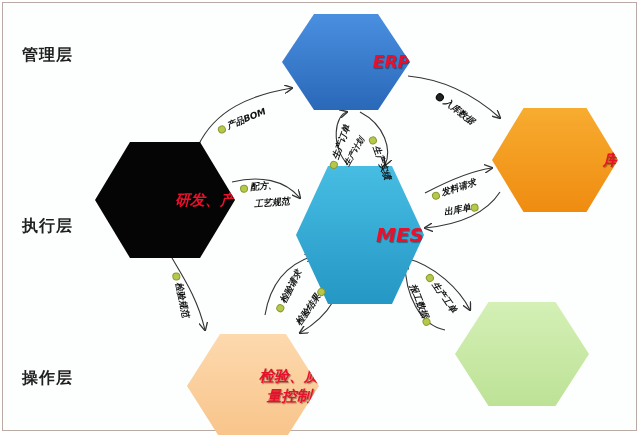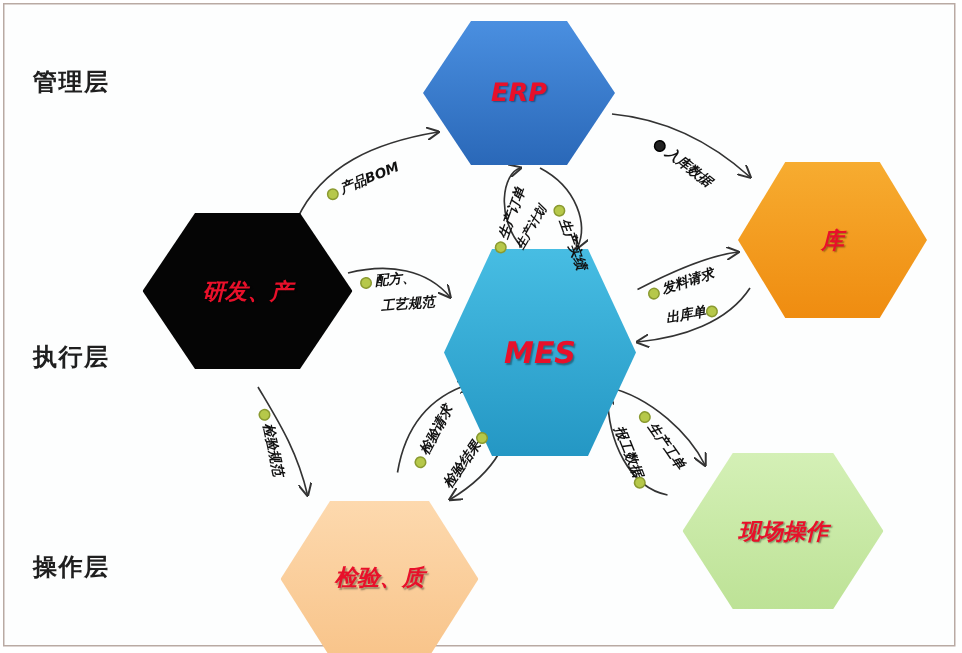--- a/index.html
+++ b/index.html
@@ -8,21 +8,21 @@
     position: absolute; left: 2px; top: 2px; width: 635px; height: 429px;
     border: 1px solid #b9aaa3; background: #fdfefe; box-sizing: border-box;
   }
   .layer-label {
     position: absolute; left: 22px; font-size: 16px; font-weight: bold; color: #1f1f1f;
     letter-spacing: 1px;
   }
   .hex {
     position: absolute;
     clip-path: polygon(25% 0%, 75% 0%, 100% 50%, 75% 100%, 25% 100%, 0% 50%);
-    display: flex; align-items: center; justify-content: center; text-align: center;
+    display: flex; align-items: center; justify-content: flex-end; text-align: center;
   }
   .hex-text {
     color: #e8102a; font-weight: bold; font-style: italic; line-height: 1.35;
     text-shadow: 1px 1px 1px rgba(0,0,0,0.35);
   }
   .arrow-svg { position: absolute; left: 0; top: 0; width: 641px; height: 435px; pointer-events: none; }
   .edge-label {
     position: absolute; font-size: 9px; font-weight: bold; color: #111; white-space: nowrap;
     transform-origin: left center; font-style: italic;
   }
@@ -31,21 +31,21 @@
     background: #b6c84a; border: 1px solid #8a9a30; margin-right: 2px; vertical-align: middle;
   }
   .dot.dark { background: #222; border-color: #000; }
 </style>
 </head>
 <body>
 
 <div class="frame"></div>
 
 <div class="layer-label" style="top:45px;">管理层</div>
-<div class="layer-label" style="top:228px;">执行层</div>
+<div class="layer-label" style="top:216px;">执行层</div>
 <div class="layer-label" style="top:344px;margin-top:24px;">操作层</div>
 
 <svg class="arrow-svg" viewBox="0 0 641 435">
   <defs>
     <marker id="ah" markerWidth="8" markerHeight="8" refX="7" refY="4" orient="auto">
       <path d="M0,0 L8,4 L0,8" fill="none" stroke="#333" stroke-width="1.2"></path>
     </marker>
   </defs>
   <g fill="none" stroke="#333" stroke-width="1.1" marker-end="url(#ah)">
 
@@ -76,41 +76,41 @@
 </svg>
 
 <div class="hex" style="left:282px; top:14px; width:128px; height:96px; background:linear-gradient(#4a8fe0,#2a68b8);">
   <div class="hex-text" style="font-size:17px;">ERP</div>
 </div>
 
 <div class="hex" style="left:296px; top:166px; width:128px; height:138px; background:linear-gradient(#47bde3,#2497c4);">
   <div class="hex-text" style="font-size:20px;">MES</div>
 </div>
 
-<div class="hex" style="left:95px; top:142px; width:140px; height:104px; background:#050505;">
+<div class="hex" style="left:95px; top:142px; width:140px; height:116px; background:#050505;">
   <div class="hex-text" style="font-size:15px;">
     <div>研发、产</div>
   </div>
 </div>
 
 <div class="hex" style="left:492px; top:108px; width:126px; height:104px; background:linear-gradient(#f7ac30,#ef8c10);">
   <div class="hex-text" style="font-size:15px;">
     <div>库</div>
   </div>
 </div>
 
 <div class="hex" style="left:187px; top:334px; width:132px; height:104px; background:linear-gradient(#fdd9ae,#f8c48a);font-family:Liberation Serif, serif;">
   <div class="hex-text" style="font-size:15px;">
     <div>检验、质</div>
+    <div>量控制</div>
   </div>
 </div>
 
 <div class="hex" style="left:455px; top:302px; width:134px; height:104px; background:linear-gradient(#d4f0b6,#bde296);">
   <div class="hex-text" style="font-size:15px;">
-    <div>现场操作</div>
   </div>
 </div>
 
 <div class="edge-label" style="left:218px; top:124px; transform:rotate(-22deg);">
   <span class="dot"></span><span>产品BOM</span>
 </div>
 
 <div class="edge-label" style="left:332px; top:162px; transform:rotate(-70deg);">
   <span class="dot"></span><span>生产订单</span>
 </div>

